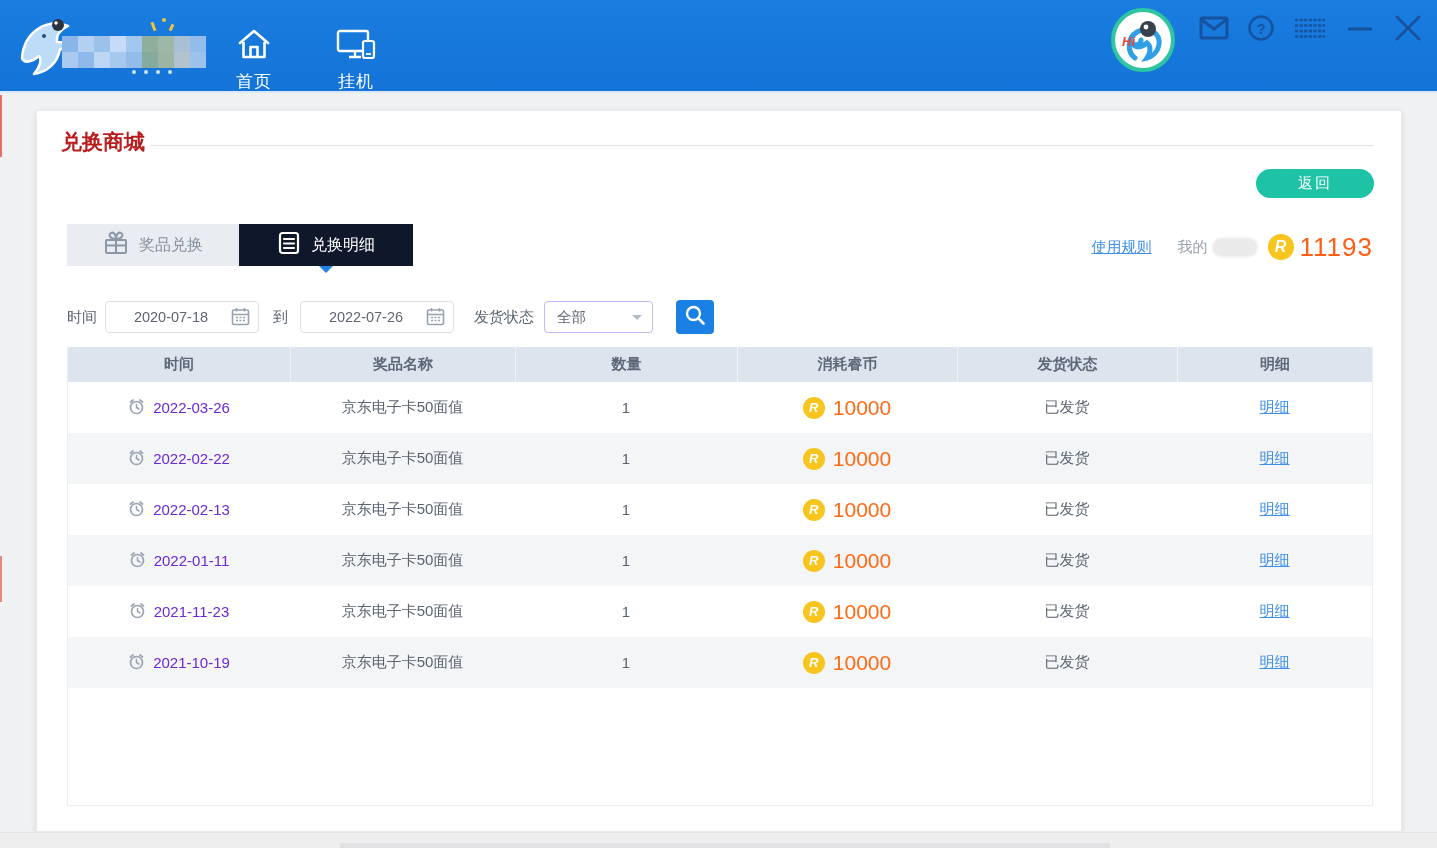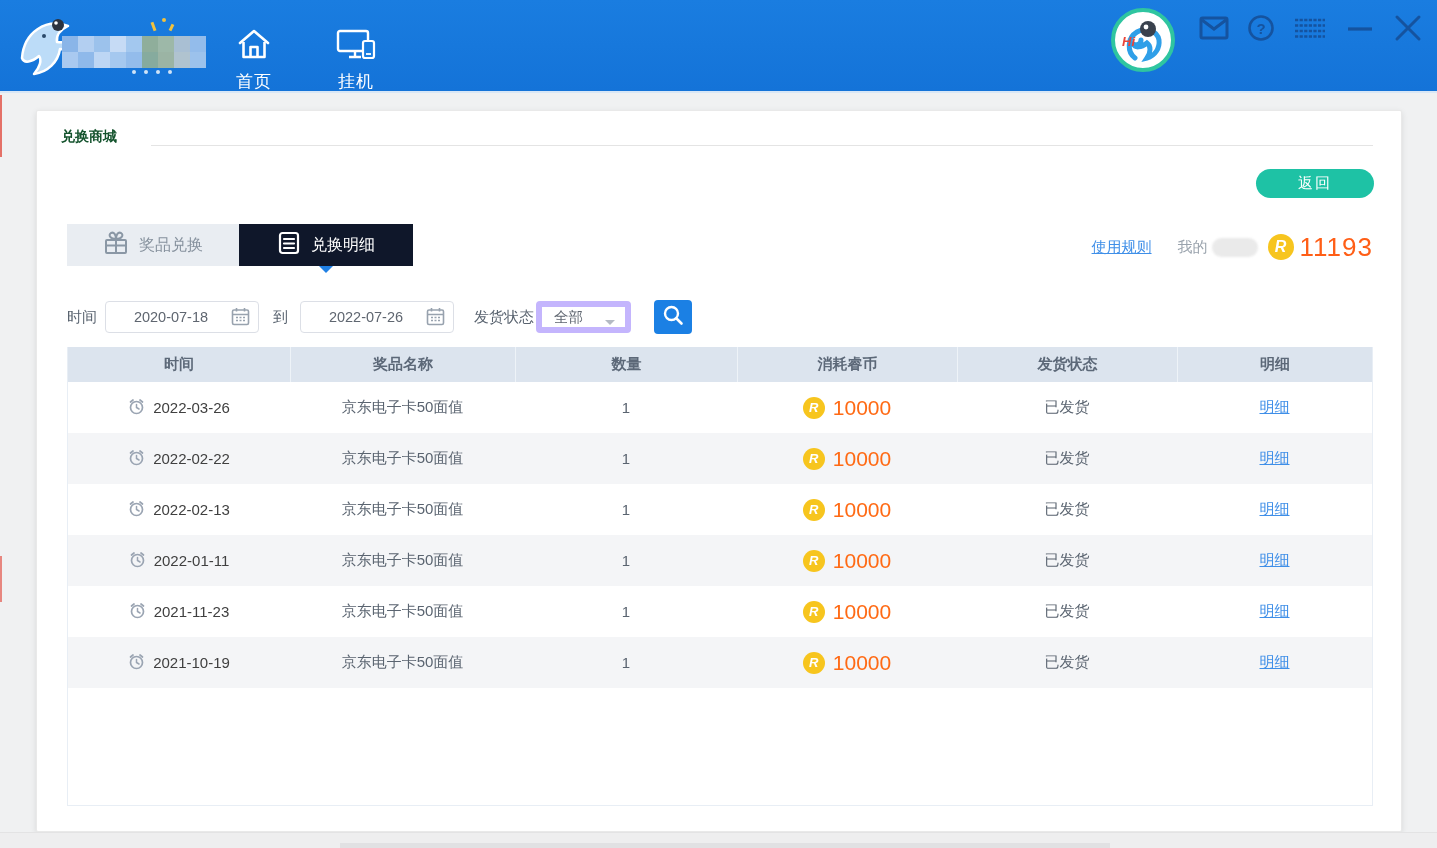--- a/index.html
+++ b/index.html
@@ -22,21 +22,21 @@
   .nav-item .nav-label { margin-top:6px; color:#fff; font-size:17px; letter-spacing:1px; }
   .avatar { position:absolute; right:262px; top:8px; width:64px; height:64px; border-radius:50%;
     background:#fff; border:4px solid #2fc5a0; overflow:hidden; }
   .tb-icons { position:absolute; right:14px; top:12px; display:flex; align-items:center; gap:18px; height:32px; }
   .tb-icons .tbi { display:flex; align-items:center; justify-content:center; cursor:pointer; }
 
   
   .card { position:absolute; left:36px; top:110px; width:1366px; height:722px; background:#fff;
     border:1px solid #e9e9e9; border-radius:2px; box-shadow:0 2px 6px rgba(0,0,0,.10); }
 
-  .section-title { position:absolute; left:24px; top:17px; font-size:14px; font-weight:700; color:#14532d; }
+  .section-title { position:absolute; left:24px; top:17px; font-size:21px; font-weight:700; color:#b91c1c; }
   .section-line { position:absolute; left:114px; right:28px; top:34px; height:1px; background:#e4e4e4; }
 
   .back-btn { position:absolute; left:1219px; top:58px; width:118px; height:29px; border-radius:15px;
     background:#1ec2a5; color:#fff; font-size:15px; display:flex; align-items:center; justify-content:center;
     cursor:pointer; letter-spacing:2px; }
 
   
   .tabs { position:absolute; left:30px; top:113px; display:flex; height:42px; }
   .tab { display:flex; align-items:center; justify-content:center; gap:10px; cursor:pointer; font-size:16px; }
   .tab-inactive { width:172px; background:#e9edf2; color:#87929e; }
@@ -54,38 +54,38 @@
 
   
   .filters { position:absolute; left:30px; top:189px; height:34px; display:flex; align-items:center; }
   .flt-label { font-size:15px; color:#5a6470; }
   .date-input { position:relative; width:154px; height:32px; margin-left:8px; }
   .date-input input { width:100%; height:100%; border:1px solid #dcdfe6; border-radius:4px; padding:0 34px 0 12px;
     font-size:14.5px; color:#5f6670; font-family:inherit; outline:none; background:#fff;text-align:center; }
   .date-input .cal { position:absolute; right:9px; top:6px; }
   .to-label { margin:0 12px 0 14px; font-size:15px; color:#5a6470; }
   .status-label { margin-left:20px; }
-  .select { position:relative; width:95px; height:32px; margin-left:2px; border:6px solid #c4b5fd; border-radius:4px;
+  .select { position:relative; width:109px; height:32px; margin-left:10px; border:1px solid #c4b5fd; border-radius:4px;
     background:#fff; display:flex; align-items:center; padding-left:12px; font-size:14.5px; color:#5f6670; cursor:pointer; }
   .select .caret { position:absolute; right:10px; top:13px; border:5px solid transparent; border-top-color:#b4bac3; }
   .search-btn { width:38px; height:34px; margin-left:23px; background:#1b80e4; border-radius:4px;
     display:flex; align-items:center; justify-content:center; cursor:pointer; }
 
   
   .table { position:absolute; left:30px; top:236px; width:1306px; height:459px;
     border:1px solid #e8eef5; border-top:none; background:#fff; }
   .thead { display:grid; grid-template-columns:222px 225px 222px 220px 220px 195px; height:35px;
     background:#dce4ee; }
   .th { display:flex; align-items:center; justify-content:center; font-size:15px; font-weight:600; color:#5c6878; }
   .th + .th { border-left:1px solid #eef3f8; }
   .trow { display:grid; grid-template-columns:222px 225px 222px 220px 220px 195px; height:51px; }
   .trow:nth-child(odd) { background:#fff; }
   .trow:nth-child(even) { background:#f4f5f7; }
   .td { display:flex; align-items:center; justify-content:center; font-size:15px; color:#5a6470; }
-  .td-date { gap:8px; color:#404040; }
+  .td-date { gap:8px; color:#6d28d9; }
   .td-cost { gap:8px; }
   .coin-sm { width:22px; height:22px; border-radius:50%; background:#f7c51e; color:#fff; font-weight:700;
     font-style:italic; font-size:13px; display:flex; align-items:center; justify-content:center; }
   .cost-num { color:#ff6a14; font-size:21px; }
   .detail-link { color:#3f8fe8; text-decoration:underline; font-size:15px; cursor:pointer; }
 
   
   .edge-red-1 { position:absolute; left:0; top:95px; width:2px; height:62px; background:#e25a50; opacity:.85; }
   .edge-red-2 { position:absolute; left:0; top:556px; width:2px; height:46px; background:#e25a50; opacity:.7; }
   .bottom-strip { position:absolute; left:0; bottom:0; width:1437px; height:16px; background:#eeeeef; border-top:1px solid #e3e3e4; }

